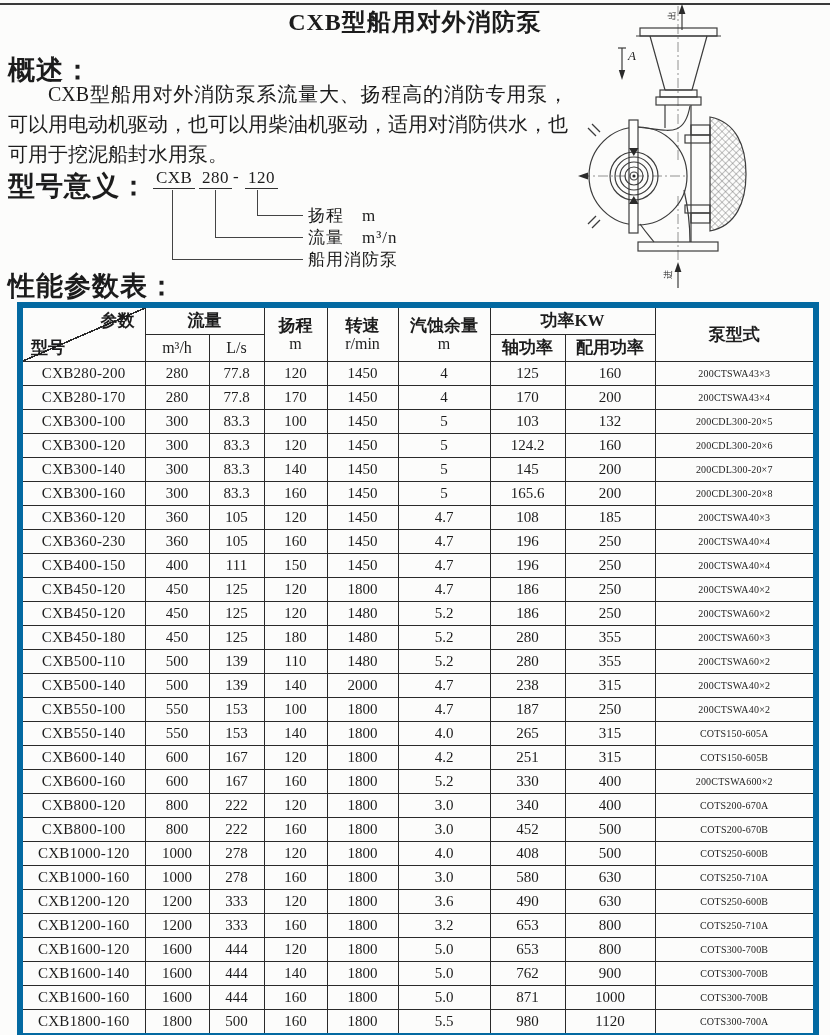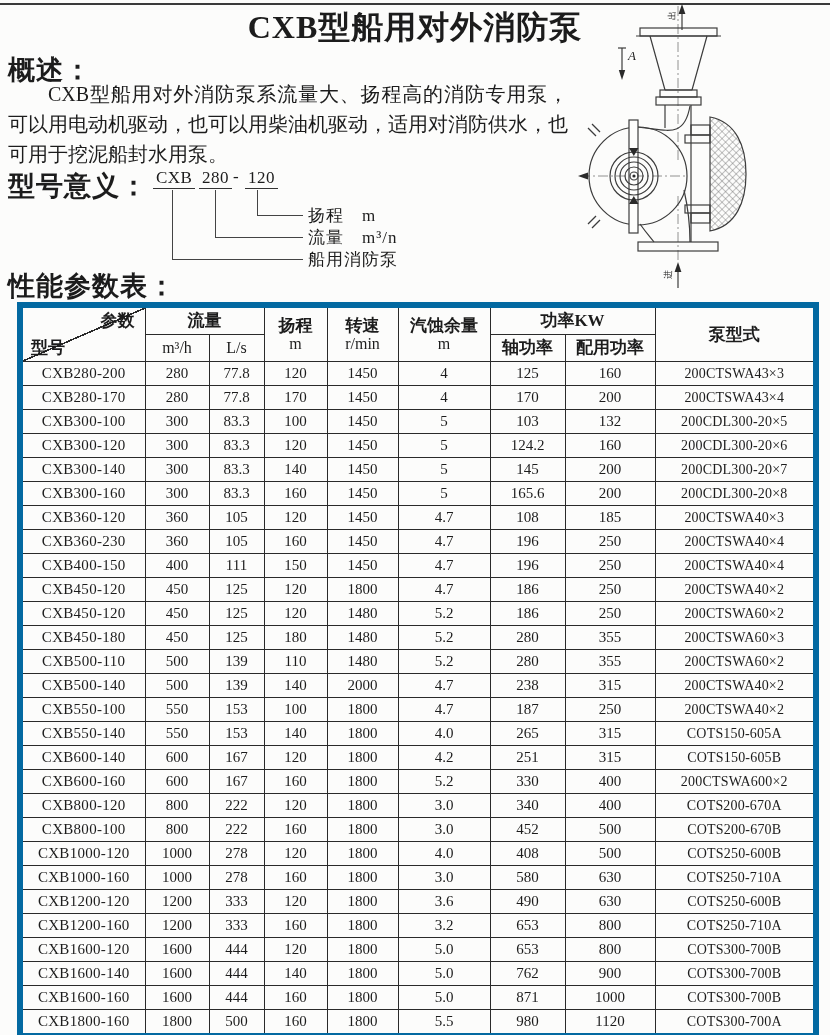--- a/index.html
+++ b/index.html
@@ -4,21 +4,21 @@
 <style>
   html,body{margin:0;padding:0;}
   body{
     width:830px;height:1035px;position:relative;overflow:hidden;
     background:#fcfcfb;color:#1c1c1c;
     font-family:"Liberation Serif","DejaVu Serif",serif;
   }
   #top-rule{position:absolute;left:0;top:3px;width:830px;height:2px;background:#3a3a3a;}
   #page-title{
     position:absolute;left:0;top:6px;width:830px;text-align:center;
-    font-size:32px;font-weight:bold;letter-spacing:1px;
+    font-size:24px;font-weight:bold;letter-spacing:1px;
   }
   .h2{position:absolute;left:8px;font-size:27px;font-weight:bold;letter-spacing:1px;}
   #overview-heading{top:52px;}
   #overview-body{
     position:absolute;left:8px;top:79px;width:560px;
     font-size:20px;line-height:30px;text-align:justify;text-indent:2em;
   }
   #model-heading{top:168px;}
   .code{position:absolute;top:168px;font-size:17px;letter-spacing:0.5px;}
   .code u{text-decoration:none;border-bottom:1.4px solid #333;padding:0 3px 1px 3px;}
@@ -43,21 +43,21 @@
     border:6px solid #0369a1;
   }
   #perf-table th,#perf-table td{
     border:1px solid #2a2a2a;text-align:center;vertical-align:middle;
     padding:0;overflow:hidden;white-space:nowrap;
   }
   #perf-table thead th{font-size:17px;font-weight:bold;height:26px;line-height:1.15;}
   #perf-table thead .unit{font-size:16px;font-weight:normal;}
   #perf-table tbody td{height:23px;font-size:15px;font-weight:normal;}
   #perf-table tbody td.c-model{font-size:15px;letter-spacing:0.3px;}
-  #perf-table tbody td.c-type{font-size:14px;letter-spacing:0.2px;}
+  #perf-table tbody td.c-type{font-size:10px;letter-spacing:0.2px;}
   th.corner{
     position:relative;
     background:linear-gradient(to bottom right,
       transparent calc(50% - 0.8px), #2a2a2a calc(50% - 0.8px),
       #2a2a2a calc(50% + 0.8px), transparent calc(50% + 0.8px));
   }
   th.corner .tr{position:absolute;top:3px;right:10px;font-size:17px;}
   th.corner .bl{position:absolute;bottom:3px;left:8px;font-size:17px;}
 
   

